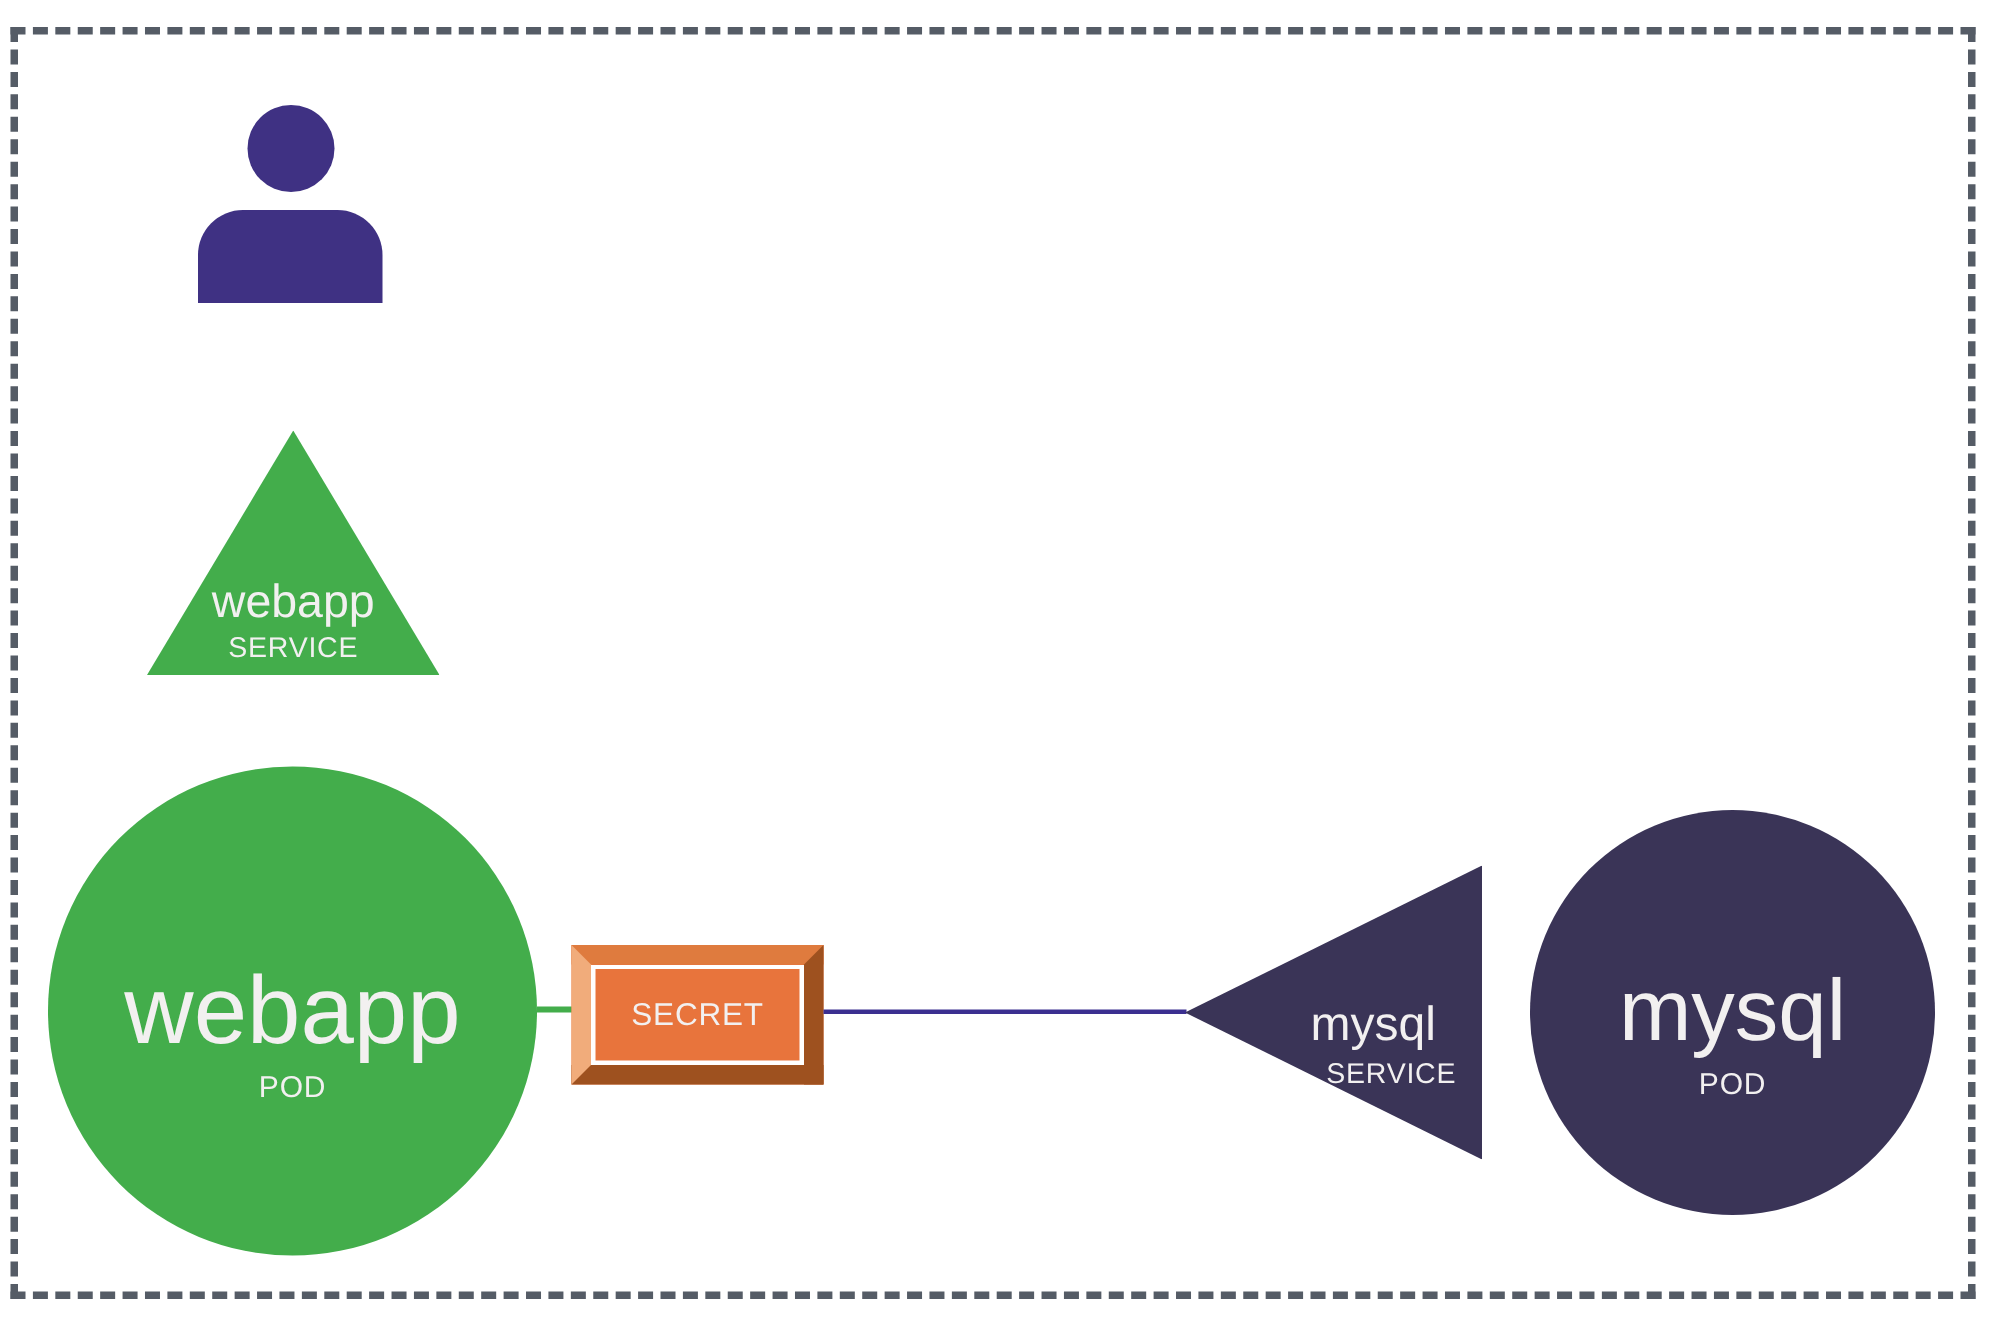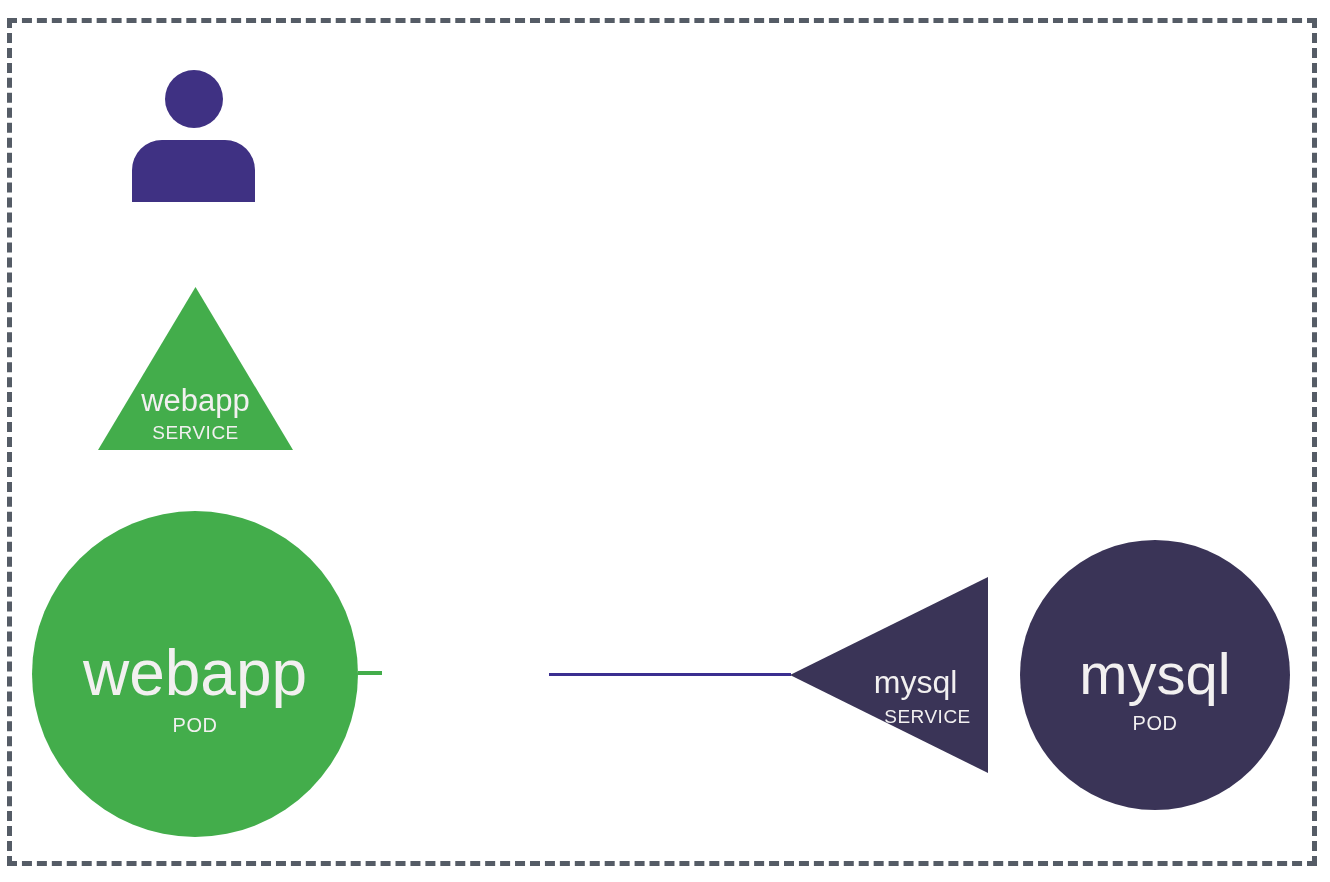--- a/index.html
+++ b/index.html
@@ -130,20 +130,23 @@
     <div class="node-kind">SERVICE</div>
   </div>
 
   <div class="circle circle-webapp">
     <div class="node-name">webapp</div>
     <div class="node-kind">POD</div>
   </div>
 
   <div class="link-green"></div>
 
+  <div class="secret">
+    <div class="node-kind">SECRET</div>
+  </div>
 
   <div class="link-indigo"></div>
 
   <div class="tri-left">
     <div class="labels">
       <div class="node-name">mysql</div>
       <div class="node-kind">SERVICE</div>
     </div>
   </div>
 

